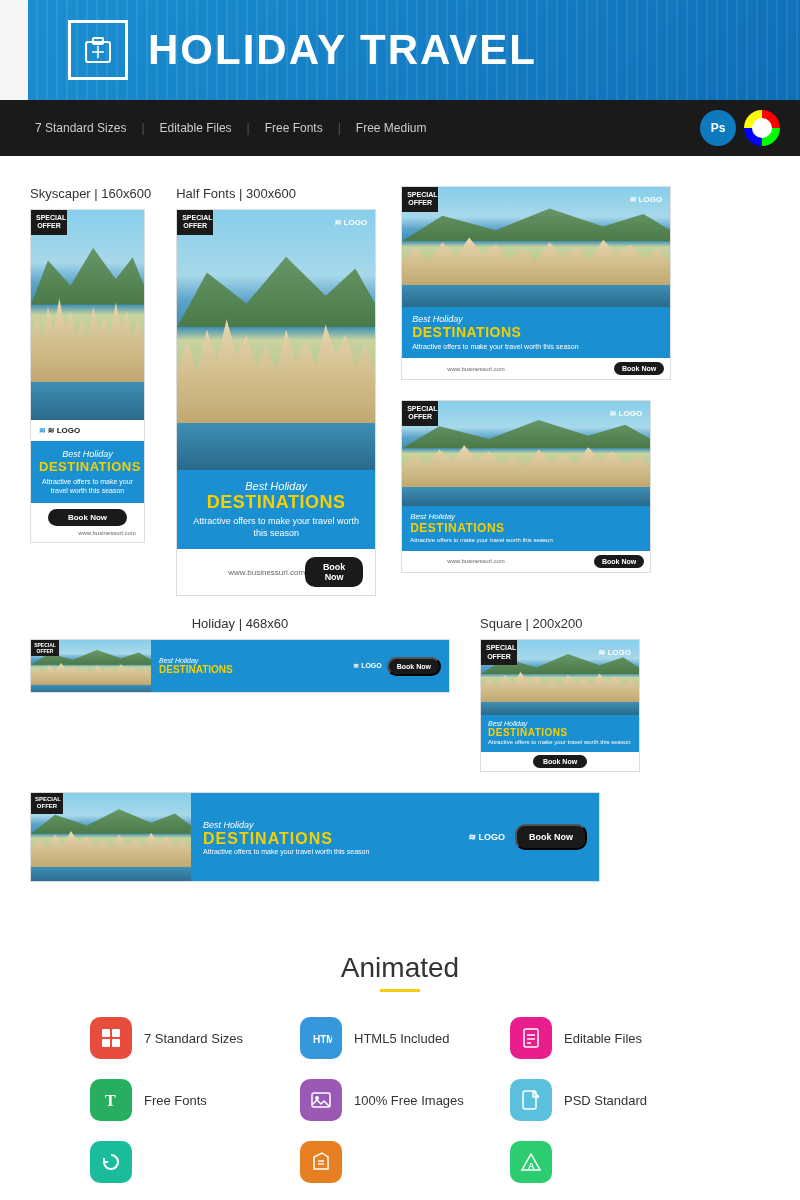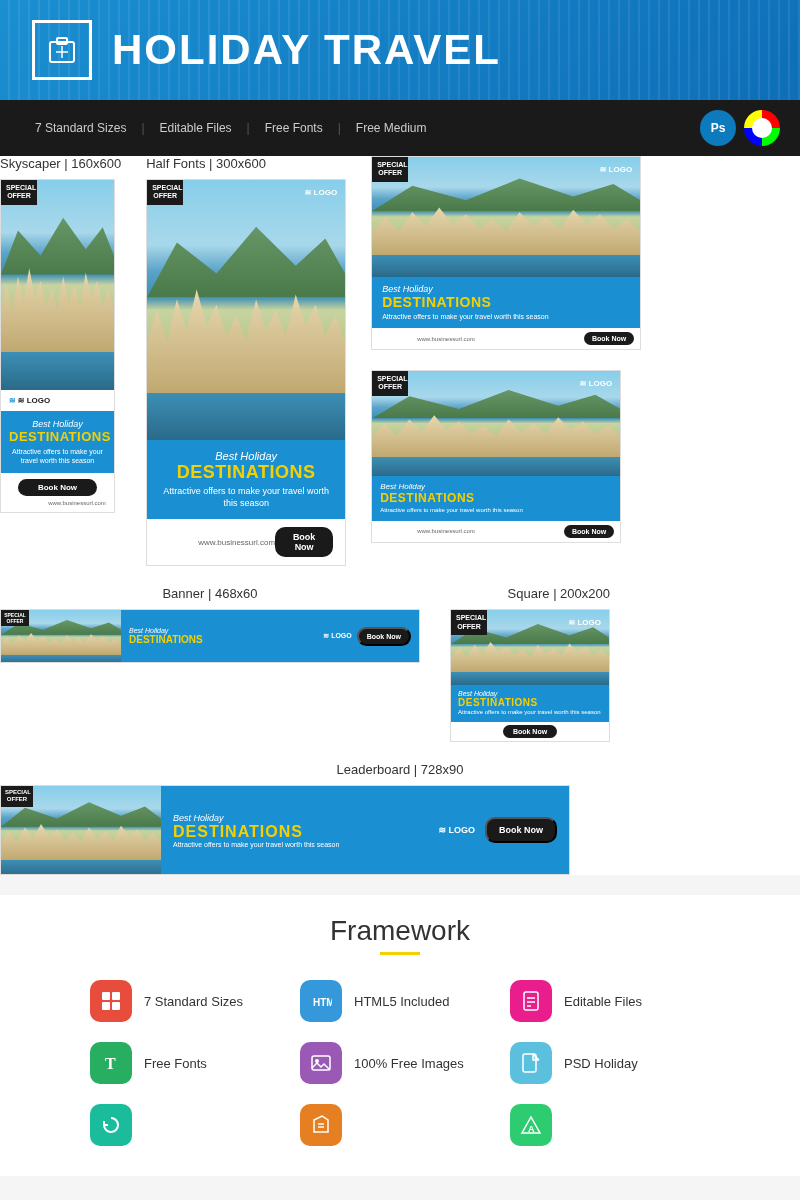--- a/index.html
+++ b/index.html
@@ -2,26 +2,27 @@
 <html><head>
   <meta charset="utf-8">
   <style>
     * { box-sizing: border-box; margin: 0; padding: 0; }
     body { font-family: Arial, sans-serif; background: #f5f5f5; width: 800px; }
 
     
     .header {
       background: #1a8fd1;
       background: linear-gradient(135deg, #1a8fd1 0%, #0e6eb8 100%);
-      padding: 20px 32px;
+      padding: 20px 40px;
       display: flex;
       align-items: center;
       gap: 20px;
       position: relative;
       overflow: hidden;
+      margin-left: 28px;
     }
     .header::before {
       content: '';
       position: absolute;
       top: 0; left: 0; right: 0; bottom: 0;
       background-image: repeating-linear-gradient(
         to right,
         transparent,
         transparent 8px,
         rgba(255,255,255,0.08) 8px,
@@ -63,21 +64,21 @@
     .animate-badge {
       width: 36px; height: 36px; border-radius: 50%;
       background: conic-gradient(#f00 0deg 90deg, #0f0 90deg 180deg, #00f 180deg 270deg, #ff0 270deg 360deg);
       display: flex; align-items: center; justify-content: center;
     }
     .animate-badge-inner {
       width: 20px; height: 20px; border-radius: 50%; background: white;
     }
 
     
-    .main { background: white; }
+    .main { background: white; padding: 30px; }
     .ad-label { font-size: 13px; color: #333; margin-bottom: 8px; }
 
     
     .ad-banner { border: 1px solid #ddd; overflow: hidden; position: relative; background: white; }
     .ad-banner .special-badge {
       position: absolute; top: 0; left: 0; z-index: 10;
       background: #1a1a1a; color: white; font-size: 7px;
       font-weight: bold; padding: 4px 5px; text-align: center;
       text-transform: uppercase; line-height: 1.2;
       width: 36px;
@@ -363,21 +364,21 @@
             <button class="book-btn">Book Now</button>
           </div>
         </div>
       </div>
     </div>
   </div>
 
   <div style="display:flex; gap:30px; margin-bottom:20px; align-items:flex-start;">
 
     <div>
-      <div class="ad-label" style="text-align:center;">Banner | 468x60</div>
+      <div class="ad-label" style="text-align:center;">Holiday | 468x60</div>
       <div class="ad-banner-horiz ad-banner">
         <div class="banner-photo">
           <div class="scene-photo" style="height:54px;">
             <div class="scene-mountains"></div>
             <div class="scene-buildings"></div>
             <div class="scene-water"></div>
           </div>
           <div class="banner-special">SPECIAL OFFER</div>
         </div>
         <div class="banner-blue">
@@ -385,21 +386,21 @@
             <div class="banner-tagline">Best Holiday</div>
             <div class="banner-headline">DESTINATIONS</div>
           </div>
           <div class="banner-logo">≋ LOGO</div>
           <button class="banner-btn">Book Now</button>
         </div>
       </div>
     </div>
 
     <div>
-      <div class="ad-label" style="text-align:right;">Square | 200x200</div>
+      <div class="ad-label" style="text-align:left;">Square | 200x200</div>
       <div class="ad-banner ad-square">
         <div class="special-badge">SPECIAL<br>OFFER</div>
         <div class="logo-area">≋ LOGO</div>
         <div class="ad-photo" style="height:75px;">
           <div class="scene-photo">
             <div class="scene-mountains"></div>
             <div class="scene-buildings"></div>
             <div class="scene-water"></div>
           </div>
         </div>
@@ -409,21 +410,20 @@
           <div class="ad-subtext" style="font-size:6px;text-align:left;margin-top:1px;">Attractive offers to make your travel worth this season</div>
         </div>
         <div class="ad-footer" style="padding:3px 5px;">
           <button class="book-btn" style="font-size:7px;padding:3px 10px;margin:0 auto;">Book Now</button>
         </div>
       </div>
     </div>
   </div>
 
   <div style="margin-bottom:20px;">
-    <div class="ad-label" style="text-align:center;">Leaderboard | 728x90</div>
     <div class="ad-leaderboard ad-banner">
       <div class="lb-photo">
         <div class="scene-photo" style="height:90px;">
           <div class="scene-mountains"></div>
           <div class="scene-buildings"></div>
           <div class="scene-water"></div>
         </div>
         <div class="lb-special">SPECIAL<br>OFFER</div>
       </div>
       <div class="lb-blue">
@@ -434,21 +434,21 @@
         </div>
         <div class="lb-logo">≋ LOGO</div>
         <button class="lb-btn">Book Now</button>
       </div>
     </div>
   </div>
 
 </div>
 
 <div class="features">
-  <div class="features-title">Framework</div>
+  <div class="features-title">Animated</div>
   <div class="features-underline"></div>
   <div class="features-grid">
 
     <div class="feature-item">
       <div class="feature-icon icon-red">
         <svg width="22" height="22" viewBox="0 0 22 22" fill="white">
             <rect x="2" y="2" width="8" height="8" rx="1"></rect>
             <rect x="12" y="2" width="8" height="8" rx="1"></rect>
             <rect x="2" y="12" width="8" height="8" rx="1"></rect>
             <rect x="12" y="12" width="8" height="8" rx="1"></rect>
@@ -499,21 +499,21 @@
     </div>
 
     <div class="feature-item">
       <div class="feature-icon icon-lblue">
         <svg width="22" height="22" viewBox="0 0 22 22" fill="white">
             <rect x="3" y="2" width="13" height="18" rx="2" fill="none" stroke="white" stroke-width="1.5"></rect>
             <path d="M13 2 l6 6" stroke="white" stroke-width="1.5" fill="none"></path>
             <path d="M13 2 l0 6 6 0" fill="rgba(255,255,255,0.3)" stroke="white" stroke-width="1.5"></path>
           </svg>
       </div>
-      <span class="feature-label">PSD Holiday</span>
+      <span class="feature-label">PSD Standard</span>
     </div>
 
     <div class="feature-item">
       <div class="feature-icon icon-teal">
         <svg width="22" height="22" viewBox="0 0 22 22" fill="white">
             <path d="M11 4 A7 7 0 1 1 4 11" fill="none" stroke="white" stroke-width="2"></path>
             <path d="M4 7 L4 11 L8 11" fill="none" stroke="white" stroke-width="2"></path>
           </svg>
       </div>
 

